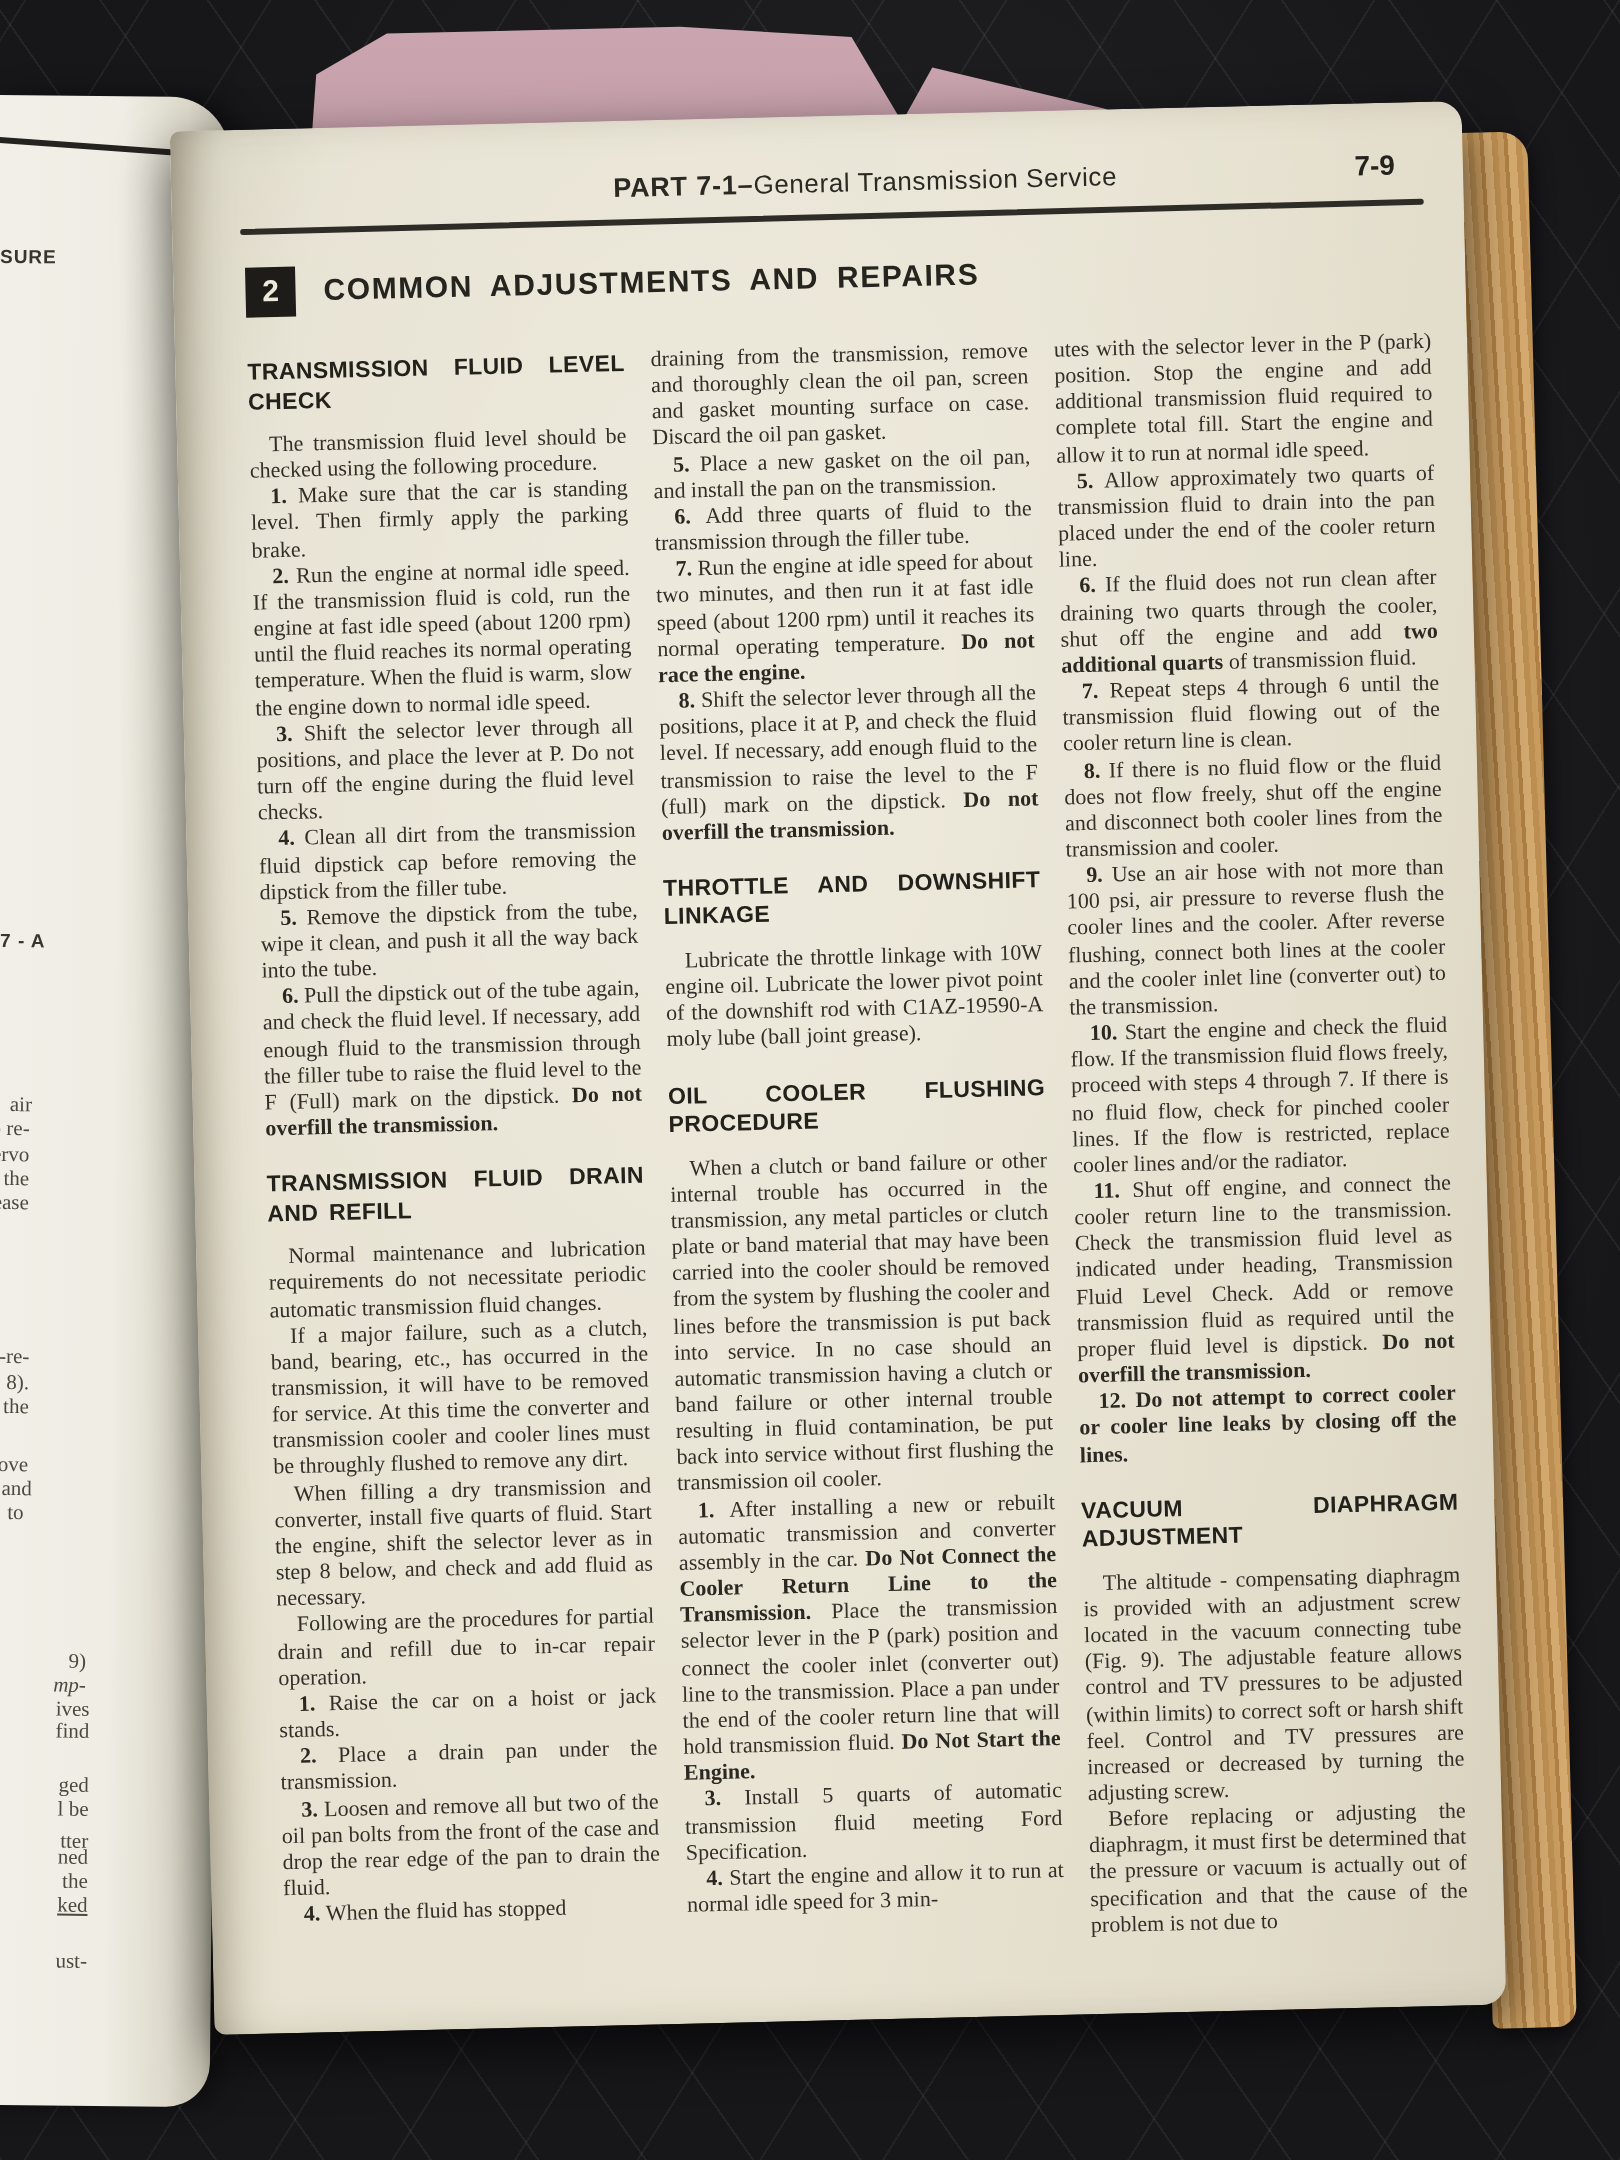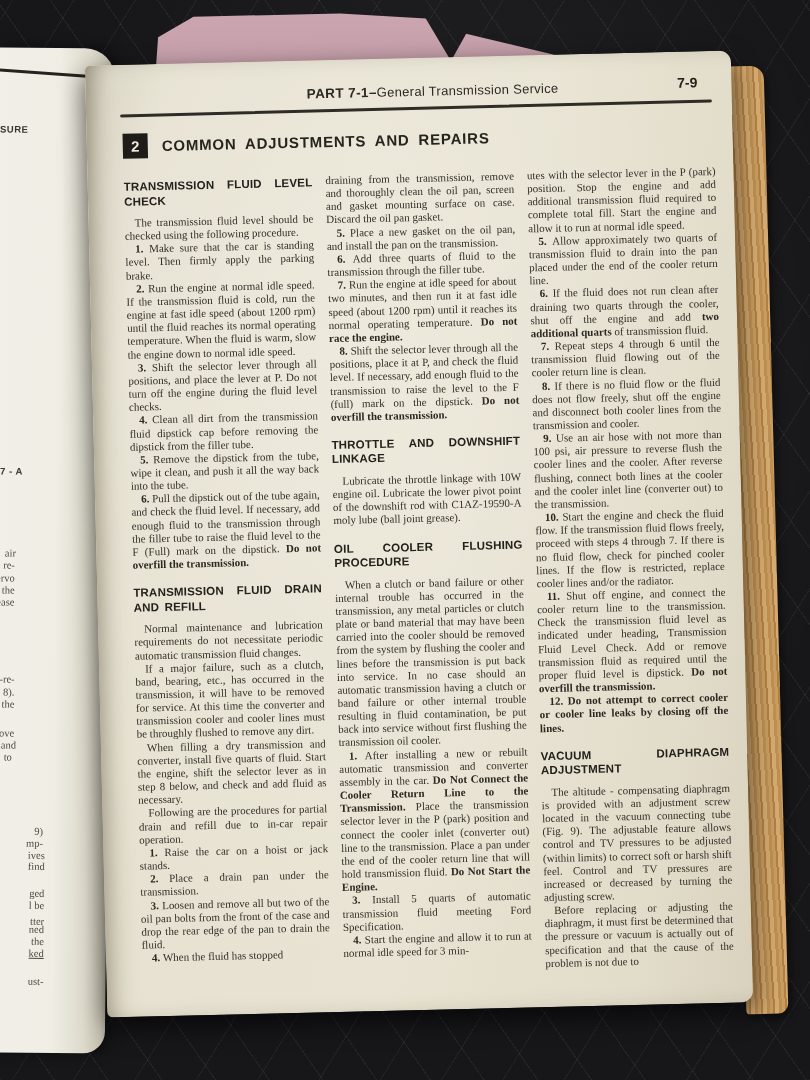--- a/index.html
+++ b/index.html
@@ -101,21 +101,21 @@
     <div class="frag" style="top: 525px; right: 95px;">ervo</div>
     <div class="frag" style="top: 537px; right: 95px;">the</div>
     <div class="frag" style="top: 549px; right: 95px;">ease</div>
     <div class="frag" style="top: 626px; right: 94px;">y-re-</div>
     <div class="frag" style="top: 639px; right: 94px;">8).</div>
     <div class="frag" style="top: 651px; right: 94px;">the</div>
     <div class="frag" style="top: 680px; right: 94px;">nove</div>
     <div class="frag" style="top: 692px; right: 92px;">and</div>
     <div class="frag" style="top: 704px; right: 96px;">to</div>
     <div class="frag" style="top: 778px; right: 64px;">9)</div>
-    <div class="frag" style="top: 790px; right: 64px;">mp-</div>
+    <div class="frag" style="top: 790px; right: 64px; font-style: italic;">mp-</div>
     <div class="frag" style="top: 802px; right: 62px;">ives</div>
     <div class="frag" style="top: 813px; right: 62px; text-align: center;">find</div>
     <div class="frag" style="top: 840px; right: 62px; text-align: right;">ged</div>
     <div class="frag" style="top: 852px; right: 62px; padding-left: 32px;">l be</div>
     <div class="frag" style="top: 868px; right: 62px;">tter</div>
     <div class="frag" style="top: 876px; right: 62px;">ned</div>
     <div class="frag" style="top: 888px; right: 62px;">the</div>
     <div class="frag" style="top: 900px; right: 62px; text-decoration: underline;">ked</div>
     <div class="frag" style="top: 912px; right: 62px; margin-top: 16px;">ust-</div>
   </div>

